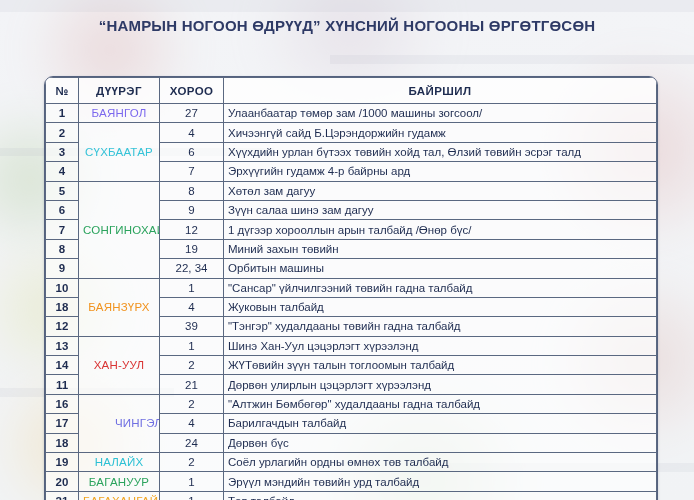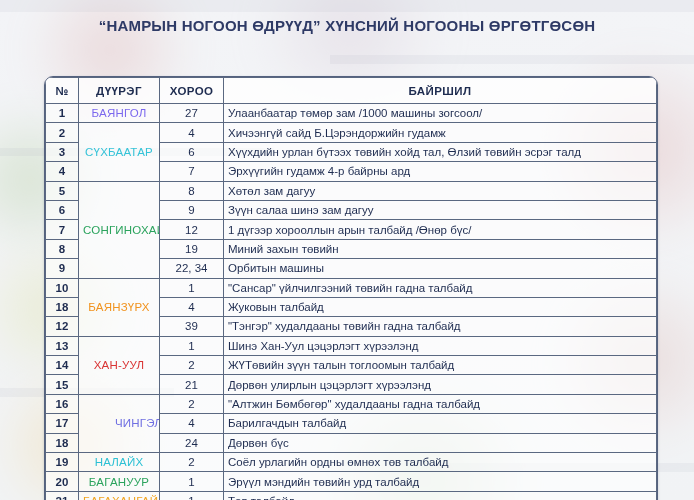--- a/index.html
+++ b/index.html
@@ -162,21 +162,21 @@
           <td class="district" rowspan="3" style="color: rgb(217, 52, 52);">ХАН-УУЛ</td>
           <td class="khoroo">1</td>
           <td class="location">Шинэ Хан-Уул цэцэрлэгт хүрээлэнд</td>
         </tr>
         <tr>
           <td class="no">14</td>
           <td class="khoroo">2</td>
           <td class="location">ЖҮТөвийн зүүн талын тоглоомын талбайд</td>
         </tr>
         <tr>
-          <td class="no">15</td>
+          <td class="no">11</td>
           <td class="khoroo">21</td>
           <td class="location">Дөрвөн улирлын цэцэрлэгт хүрээлэнд</td>
         </tr>
         <tr>
           <td class="no">16</td>
           <td class="district" rowspan="3" style="color: rgb(111, 111, 226); padding-left: 36px;">ЧИНГЭЛТЭЙ</td>
           <td class="khoroo">2</td>
           <td class="location">"Алтжин Бөмбөгөр" худалдааны гадна талбайд</td>
         </tr>
         <tr>

